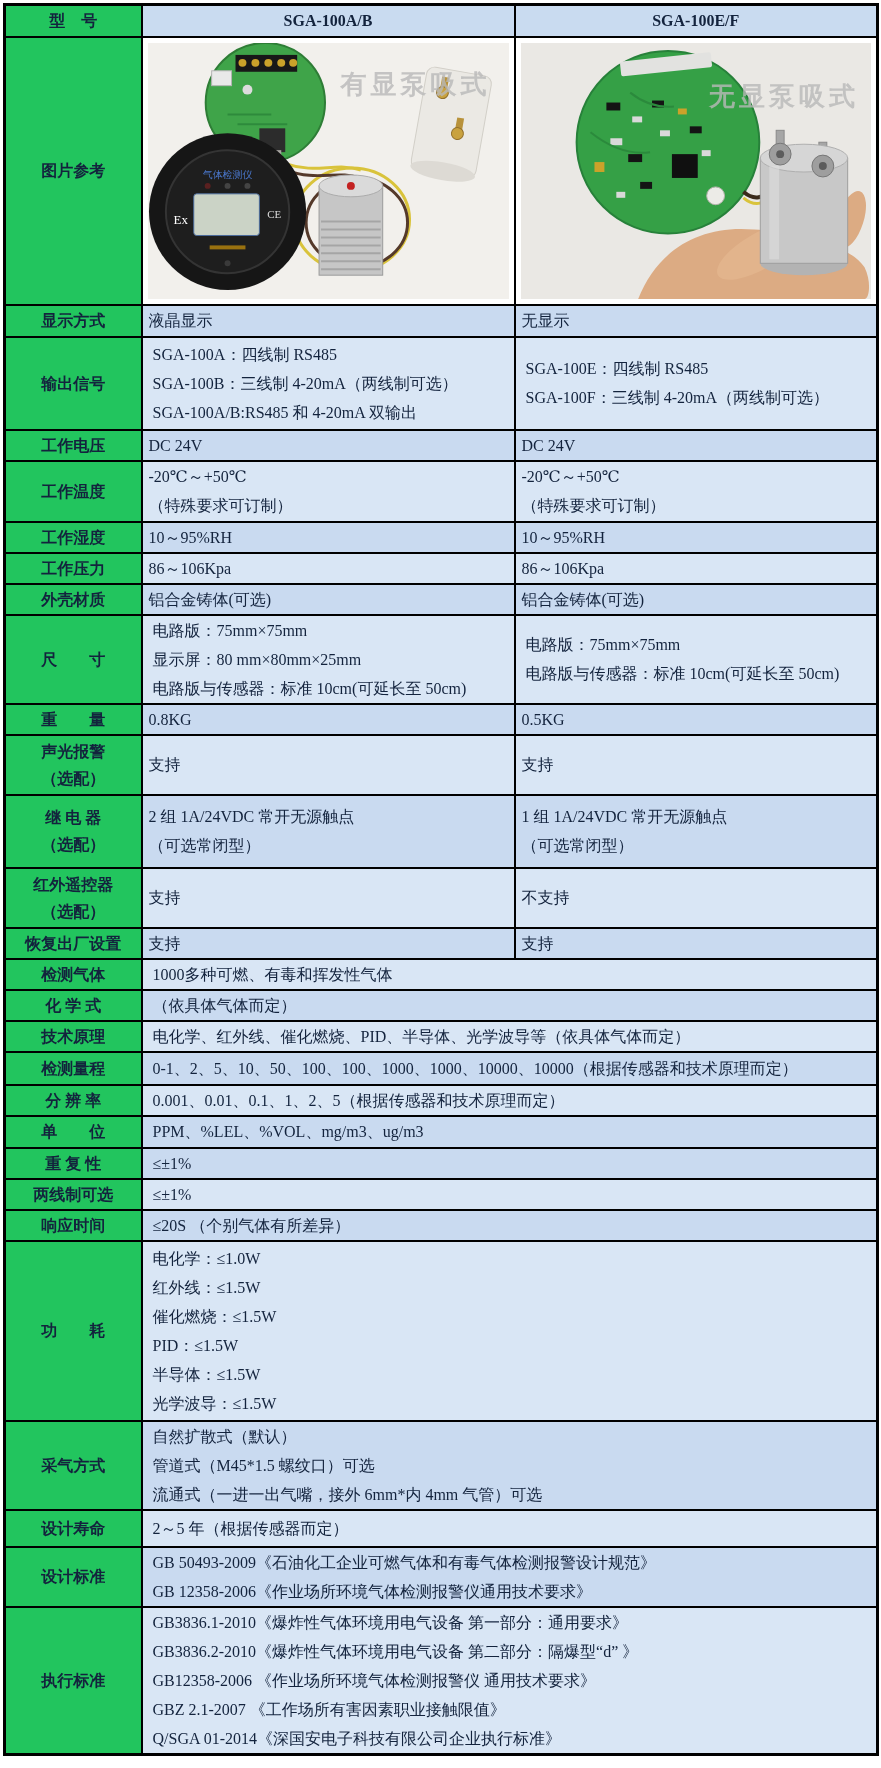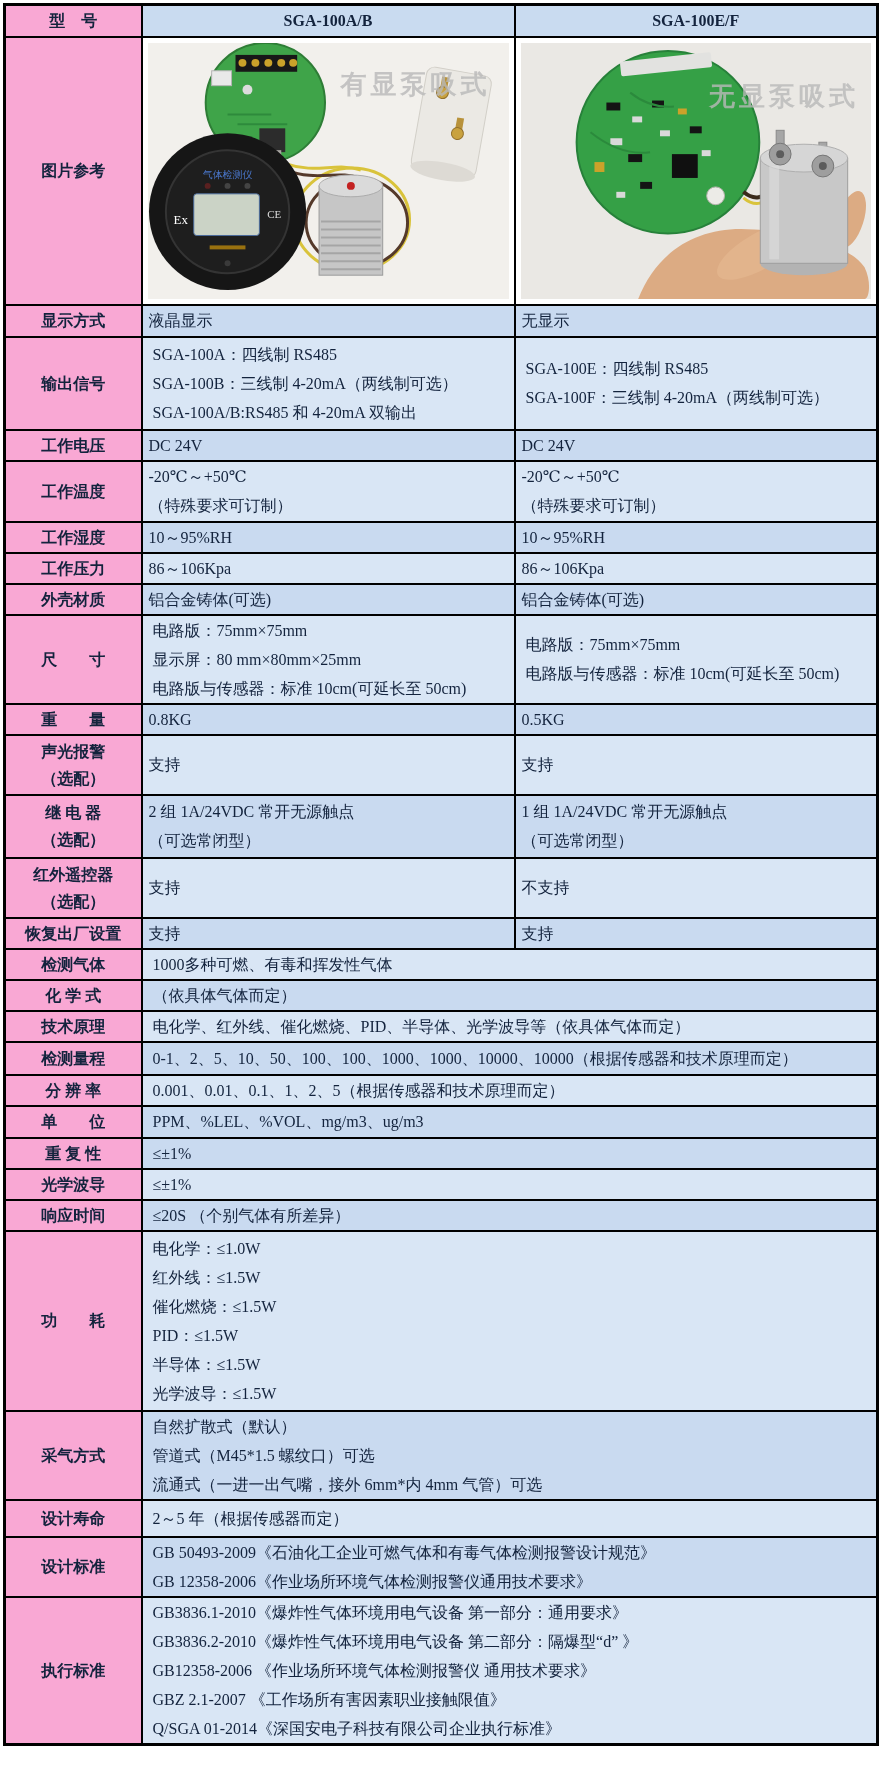--- a/index.html
+++ b/index.html
@@ -2,21 +2,21 @@
 <html><head>
 <meta charset="utf-8">
 <style>
   html,body{margin:0;padding:0;background:#fff;}
   body{width:881px;height:1768px;position:relative;
        font-family:"Liberation Serif","DejaVu Serif",serif;color:#13233d;}
   .wrap{padding:3px 0 0 3px;}
   table{border-collapse:collapse;table-layout:fixed;width:873px;
         border:3px solid #000;}
   td{border:2px solid #000;font-size:16px;overflow:hidden;}
-  td.label{background:#f9a8d4;font-weight:bold;text-align:center;
+  td.label{background:#22c55e;font-weight:bold;text-align:center;
            white-space:pre-line;line-height:27px;padding:0 2px;}
   td.hcell{background:#c9dbf0;font-weight:bold;text-align:center;}
   td.val{white-space:pre-line;line-height:29px;}
   td.val.center{text-align:left;padding:0 6px;}
   td.val.left{text-align:left;padding:0 10px;}
   tr.d td.val{background:#c9daf0;}
   tr.l td.val{background:#d9e6f5;}
   td.photo{background:#ffffff;padding:0;position:relative;}
   .ph{position:absolute;inset:5px;overflow:hidden;}
   .ph svg{width:100%;height:100%;display:block;}
@@ -200,21 +200,21 @@
           <td class="label">重　　量</td>
           <td class="val center">0.8KG</td>
           <td class="val center">0.5KG</td>
         </tr>
         <tr class="l" style="height: 60px;">
           <td class="label">声光报警
 （选配）</td>
           <td class="val center">支持</td>
           <td class="val center">支持</td>
         </tr>
-        <tr class="d" style="height: 63px;">
+        <tr class="d" style="height: 73px;">
           <td class="label">继 电 器
 （选配）</td>
           <td class="val center">2 组 1A/24VDC 常开无源触点
 （可选常闭型）</td>
           <td class="val center">1 组 1A/24VDC 常开无源触点
 （可选常闭型）</td>
         </tr>
         <tr class="l" style="height: 60px;">
           <td class="label">红外遥控器
 （选配）</td>
@@ -248,21 +248,21 @@
         </tr>
         <tr class="d" style="height: 32px;">
           <td class="label">单　　位</td>
           <td class="val left" colspan="2">PPM、%LEL、%VOL、mg/m3、ug/m3</td>
         </tr>
         <tr class="d" style="height: 31px;">
           <td class="label">重 复 性</td>
           <td class="val left" colspan="2">≤±1%</td>
         </tr>
         <tr class="l" style="height: 31px;">
-          <td class="label">光学波导</td>
+          <td class="label">两线制可选</td>
           <td class="val left" colspan="2">≤±1%</td>
         </tr>
         <tr class="d" style="height: 30px;">
           <td class="label">响应时间</td>
           <td class="val left" colspan="2">≤20S （个别气体有所差异）</td>
         </tr>
         <tr class="l" style="height: 180px;">
           <td class="label">功　　耗</td>
           <td class="val left" colspan="2">电化学：≤1.0W
 红外线：≤1.5W

